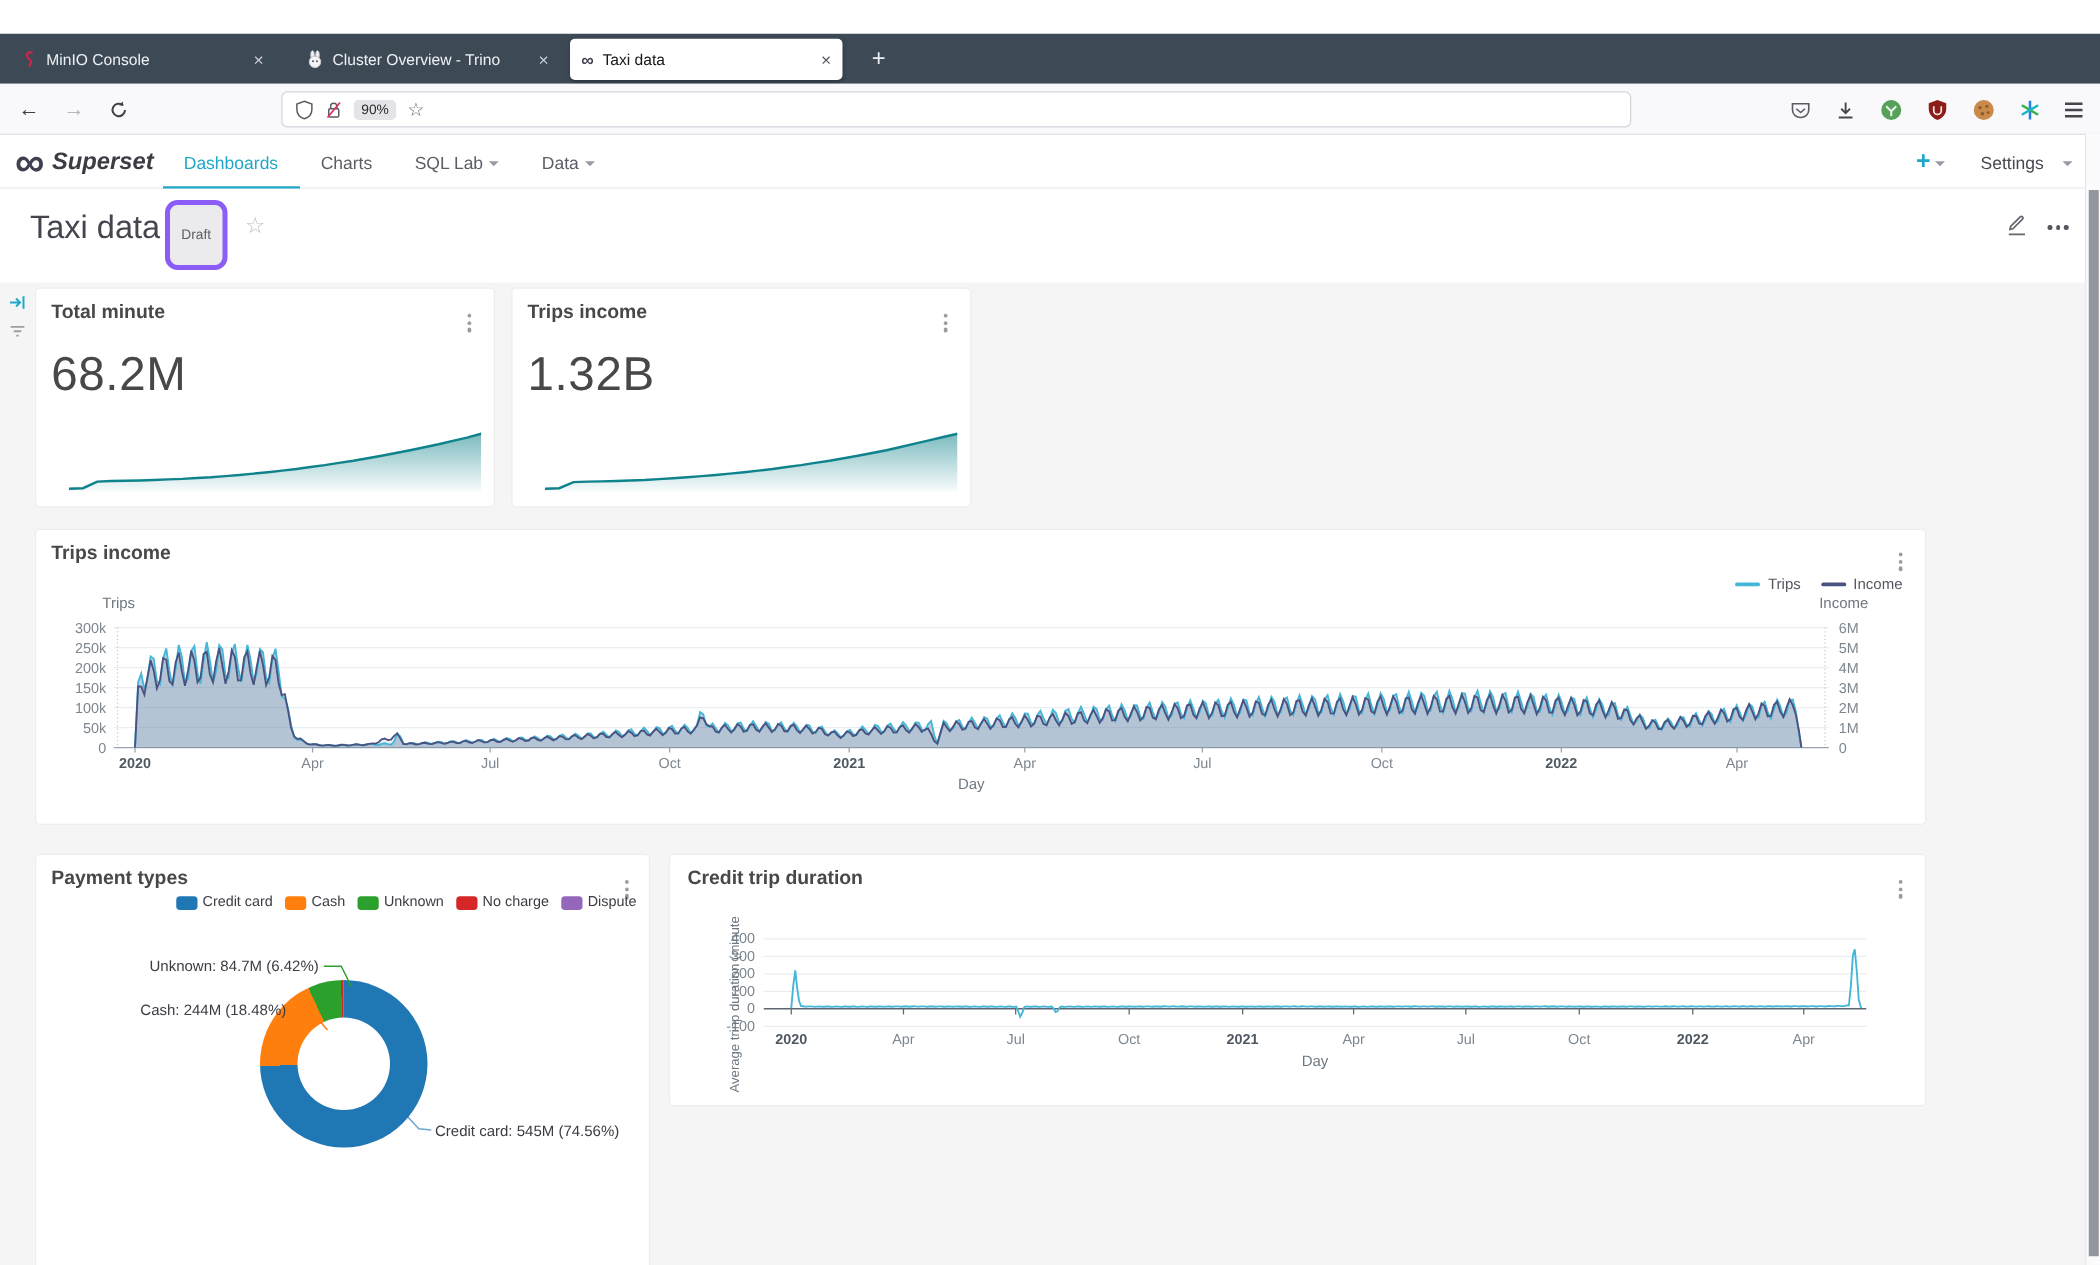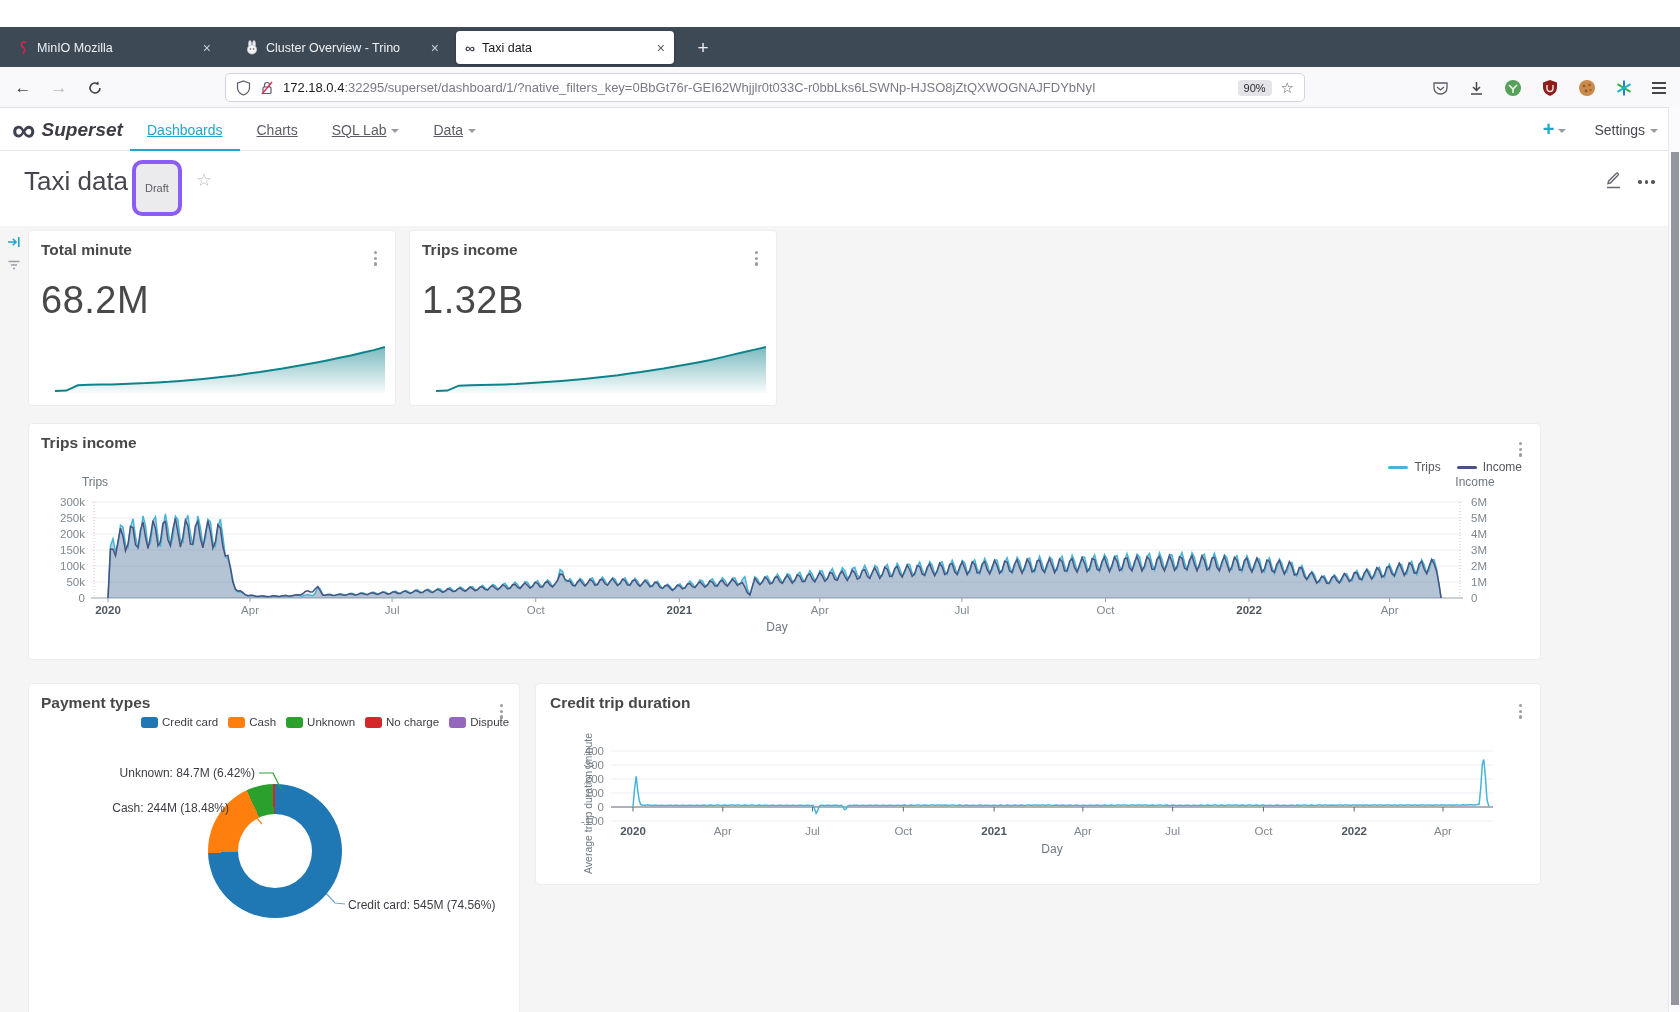--- a/index.html
+++ b/index.html
@@ -41,27 +41,27 @@
   .ext-icons { position:absolute; right:14px; top:7px; height:28px; display:flex; align-items:center; gap:19px; }
   .burger { display:flex; flex-direction:column; gap:3.5px; }
   .burger span { display:block; width:14px; height:1.8px; background:#45454e; }
 
   
   .ss-nav { position:absolute; top:108px; left:0; right:0; height:43px; background:#fff; border-bottom:1px solid #e8e8ec; }
   .ss-logo { position:absolute; left:12px; top:0; height:43px; display:flex; align-items:center; gap:6px; }
   .ss-logo .mark { font-size:33px; font-weight:bold; color:#3f4050; line-height:33px; }
   .ss-logo .brand { font-size:19px; font-weight:bold; color:#3c3c44;font-style:italic; }
   .ss-menu { position:absolute; left:130px; top:0; height:43px; display:flex; }
-  .ss-item { padding:0 17px; display:flex; align-items:center; gap:5px; font-size:14px; color:#5c5c66; height:100%;text-decoration:underline; }
+  .ss-item { padding:0 17px; display:flex; align-items:center; gap:5px; font-size:14px; color:#5c5c66; height:100%; }
   .ss-item.active { color:#20a7c9; box-shadow:inset 0 -2px 0 #20a7c9; }
   .caret { width:0; height:0; border-left:4px solid transparent; border-right:4px solid transparent; border-top:4.5px solid #9a9aa4; margin-top:2px; }
   .ss-right { position:absolute; right:22px; top:0; height:43px; display:flex; align-items:center; gap:28px; }
   .plus-group { display:flex; align-items:center; gap:4px; }
   .plus-group .plus { color:#20a7c9; font-size:20px; font-weight:bold; }
-  .settings { display:flex; align-items:center; gap:5px; font-size:14px; color:#484852; }
+  .settings { display:flex; align-items:center; gap:15px; font-size:14px; color:#484852; }
 
   .ss-header { position:absolute; top:151px; left:0; right:0; height:75px; background:#fff; }
   .dash-title { position:absolute; left:24px; top:15px; font-size:26px; color:#454550; }
   .draft-badge { position:absolute; left:132px; top:9px; font-size:11px; color:#5c5c64; background:#ebebee; border:4px solid #8b5cf6; border-radius:10px; padding:18px 9px; }
   .fav-star { position:absolute; left:196px; top:18px; font-size:18px; color:#bcbcc4; }
   .hdr-edit { position:absolute; left:1604px; top:20px; }
   .hdots { position:absolute; left:1638px; top:29px; display:flex; gap:3px; }
   .hdots span { width:3.5px; height:3.5px; border-radius:50%; background:#55555e; }
 
   
@@ -109,21 +109,21 @@
 <body>
 
 <div id="stage">
 
 
   <div class="tabbar">
     <div class="tab" id="tab-0">
       <svg width="13" height="15">
           <path d="M7 1.5 C3.5 3 4 6 6.2 7.2 C8.4 8.4 8.2 11 6 13.5 M7 1.5 L9 2.6" fill="none" stroke="#c9274b" stroke-width="1.8"></path>
         </svg>
-      <span class="tab-title">MinIO Mozilla</span>
+      <span class="tab-title">MinIO Console</span>
       <span class="tab-close">×</span>
     </div>
     <div class="tab" id="tab-1">
       <svg width="14" height="15">
         <ellipse cx="5" cy="4" rx="1.4" ry="3.4" fill="#f4f4f7" stroke="#c2c5cf" stroke-width="0.8"></ellipse>
         <ellipse cx="9" cy="4" rx="1.4" ry="3.4" fill="#f4f4f7" stroke="#c2c5cf" stroke-width="0.8"></ellipse>
         <circle cx="7" cy="9.5" r="4.6" fill="#f4f4f7" stroke="#c2c5cf" stroke-width="0.8"></circle>
         <circle cx="5.4" cy="9" r="0.8" fill="#555"></circle>
           <circle cx="8.6" cy="9" r="0.8" fill="#555"></circle>
       </svg>
@@ -149,21 +149,20 @@
     </div>
     <div class="urlbar">
       <svg width="15" height="16">
         <path d="M7.5 1 L13.5 3.2 V7.5 C13.5 11.2 11 13.8 7.5 15 C4 13.8 1.5 11.2 1.5 7.5 V3.2 Z" fill="none" stroke="#5b5b66" stroke-width="1.2"></path>
       </svg>
       <svg width="14" height="16">
         <rect x="3" y="7" width="8" height="6.5" rx="1" fill="none" stroke="#5b5b66" stroke-width="1.2"></rect>
         <path d="M4.5 7 V5 a2.5 2.5 0 0 1 5 0 V7" fill="none" stroke="#5b5b66" stroke-width="1.2"></path>
         <path d="M2 14 L12 2" stroke="#e0315a" stroke-width="1.4"></path>
       </svg>
-      <span class="url-text"><b>172.18.0.4</b><span>:32295/superset/dashboard/1/?native_filters_key=0BbGt76r-GEI62Whjjlr0t033C-r0bbLks6LSWNp-HJSO8jZtQXWOGNAJFDYbNyI</span></span>
       <span class="zoom-chip">90%</span>
       <span class="star-glyph">☆</span>
     </div>
     <div class="ext-icons">
       <svg width="17" height="17">
         <path d="M2 3 h13 v5 a6.5 6 0 0 1 -13 0 Z" fill="none" stroke="#5b5b66" stroke-width="1.3"></path>
         <polyline points="5,7 8.5,10 12,7" fill="none" stroke="#5b5b66" stroke-width="1.3"></polyline>
       </svg>
       <svg width="17" height="17">
         <path d="M8.5 2 V10 M5 7 L8.5 10.5 L12 7" fill="none" stroke="#45454e" stroke-width="1.5"></path>

